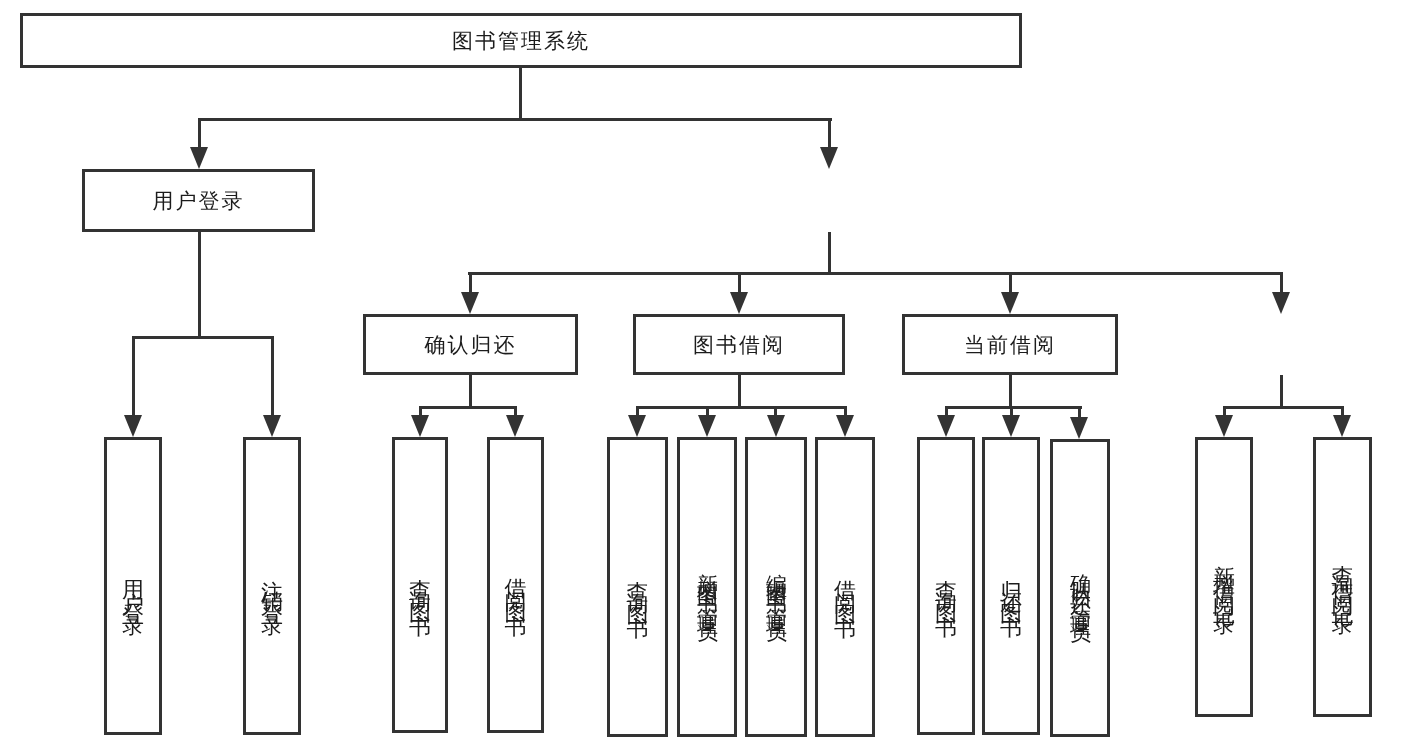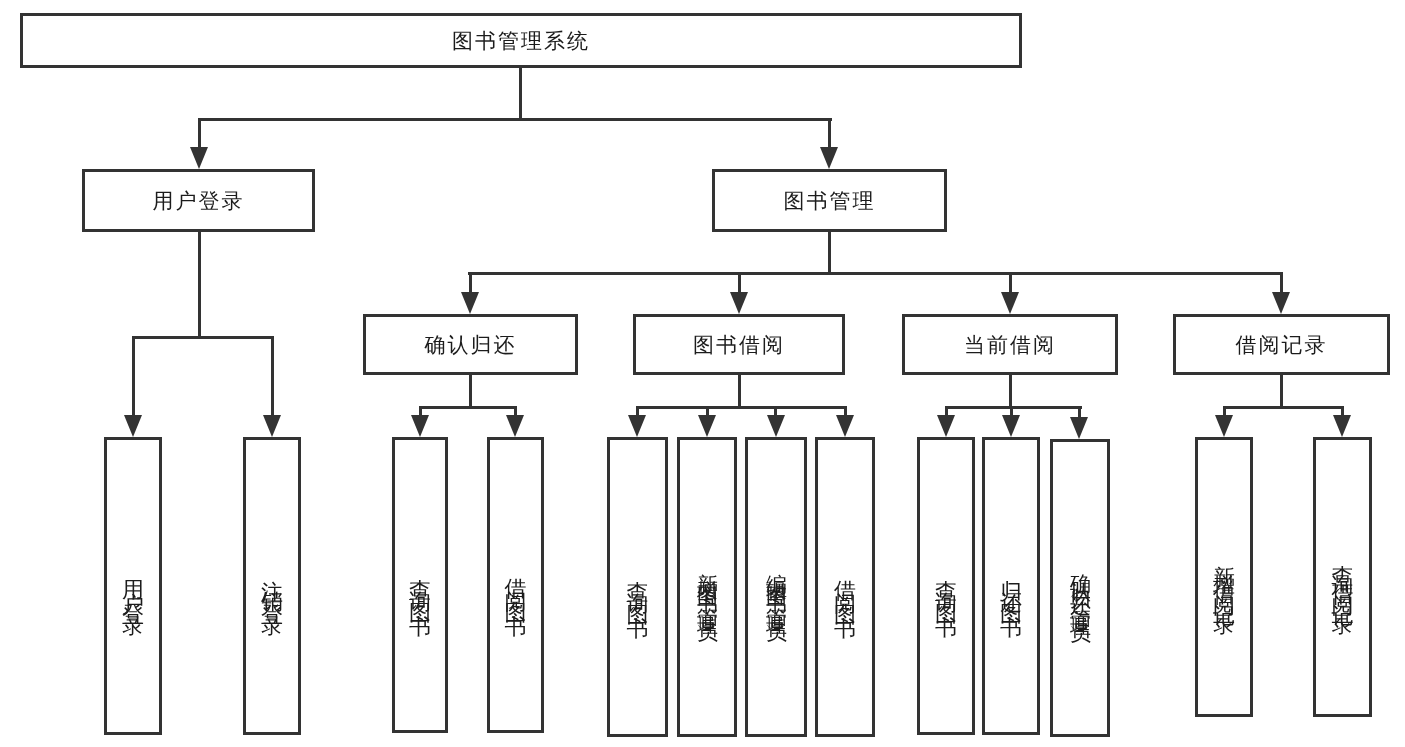--- a/index.html
+++ b/index.html
@@ -38,35 +38,29 @@
 
 <div class="canvas">
 
   <div class="node hnode" style="left:20px; top:13px; width:1002px; height:55px;">
     <span>图书管理系统</span>
   </div>
 
   <div class="node hnode" style="left:82px; top:169px; width:233px; height:63px;">
     <span>用户登录</span>
   </div>
-  <div class="node hnode" style="left:712px; top:169px; width:235px; height:63px;">
-    <span>图书管理</span>
-  </div>
 
   <div class="node hnode" style="left:363px; top:314px; width:215px; height:61px;">
     <span>确认归还</span>
   </div>
   <div class="node hnode" style="left:902px; top:314px; width:216px; height:61px;">
     <span>当前借阅</span>
   </div>
   <div class="node hnode" style="left:633px; top:314px; width:212px; height:61px;">
     <span>图书借阅</span>
-  </div>
-  <div class="node hnode" style="left:1173px; top:314px; width:217px; height:61px;">
-    <span>借阅记录</span>
   </div>
 
   <div class="node vnode" style="left:104px; top:437px; width:58px; height:298px;">
     <span>用户登录</span>
   </div>
   <div class="node vnode" style="left:243px; top:437px; width:58px; height:298px;">
     <span>注销登录</span>
   </div>
 
   <div class="node vnode" style="left:392px; top:437px; width:56px; height:296px;">

